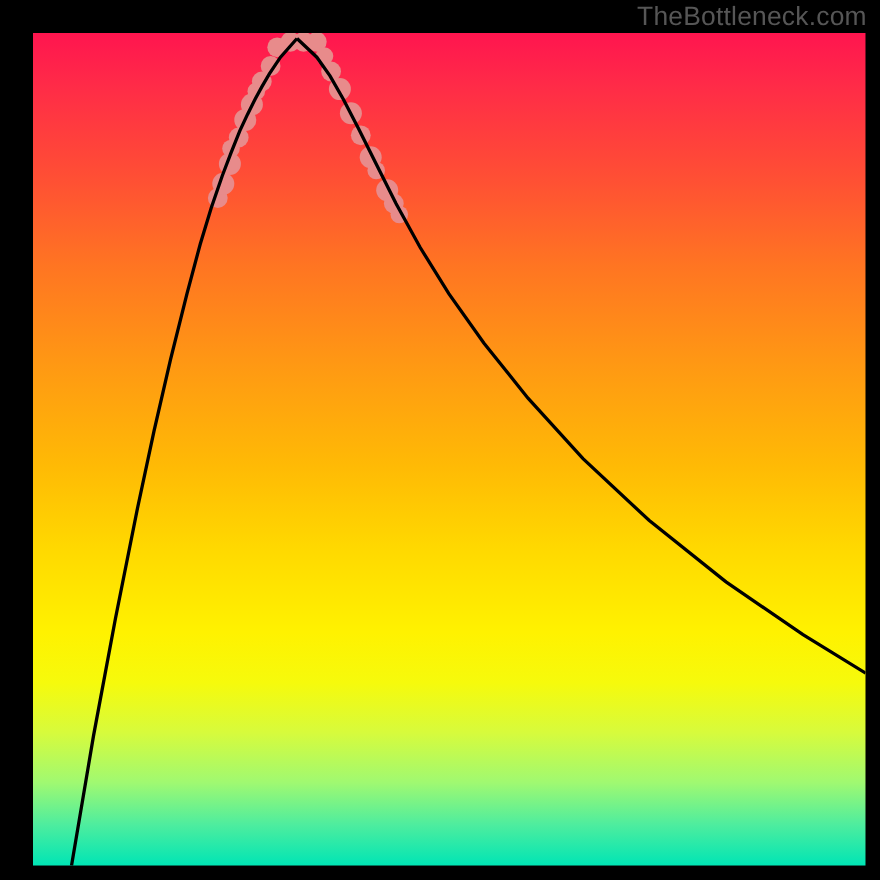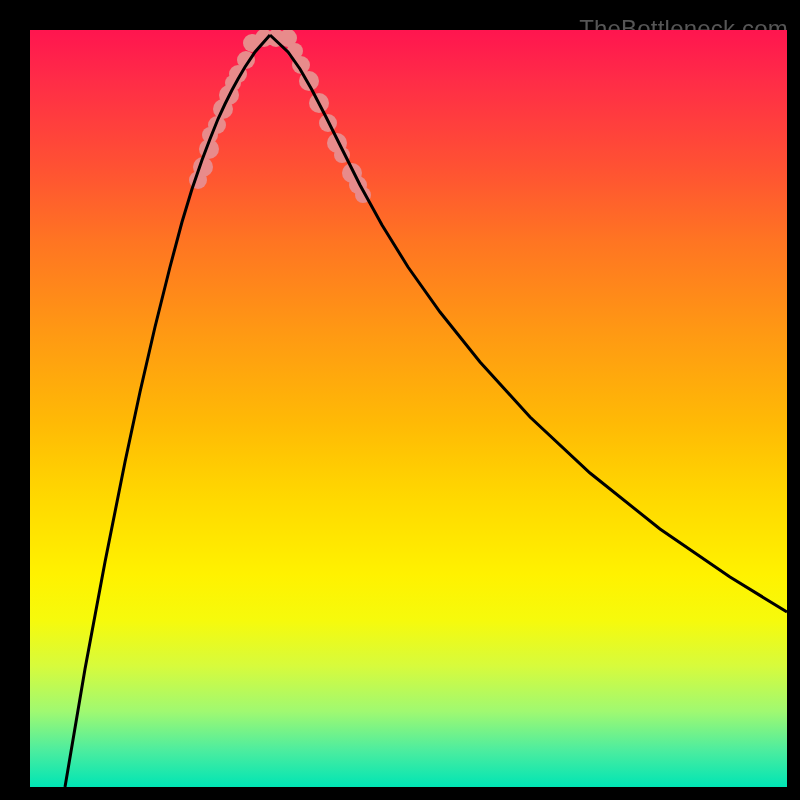--- a/index.html
+++ b/index.html
@@ -5,21 +5,21 @@
   * { margin: 0; padding: 0; box-sizing: border-box; }
   html, body { width: 800px; height: 800px; overflow: hidden; }
   .frame {
     width: 800px;
     height: 800px;
     background: #000;
     position: relative;
   }
   .watermark {
     position: absolute;
-    top: 15px;
+    top: 2px;
     right: 12px;
     font-family: Arial, Helvetica, sans-serif;
     font-size: 24px;
     font-weight: 500;
     color: #565656;
     letter-spacing: 0.2px;
   }
   .plot {
     position: absolute;
     left: 30px;

